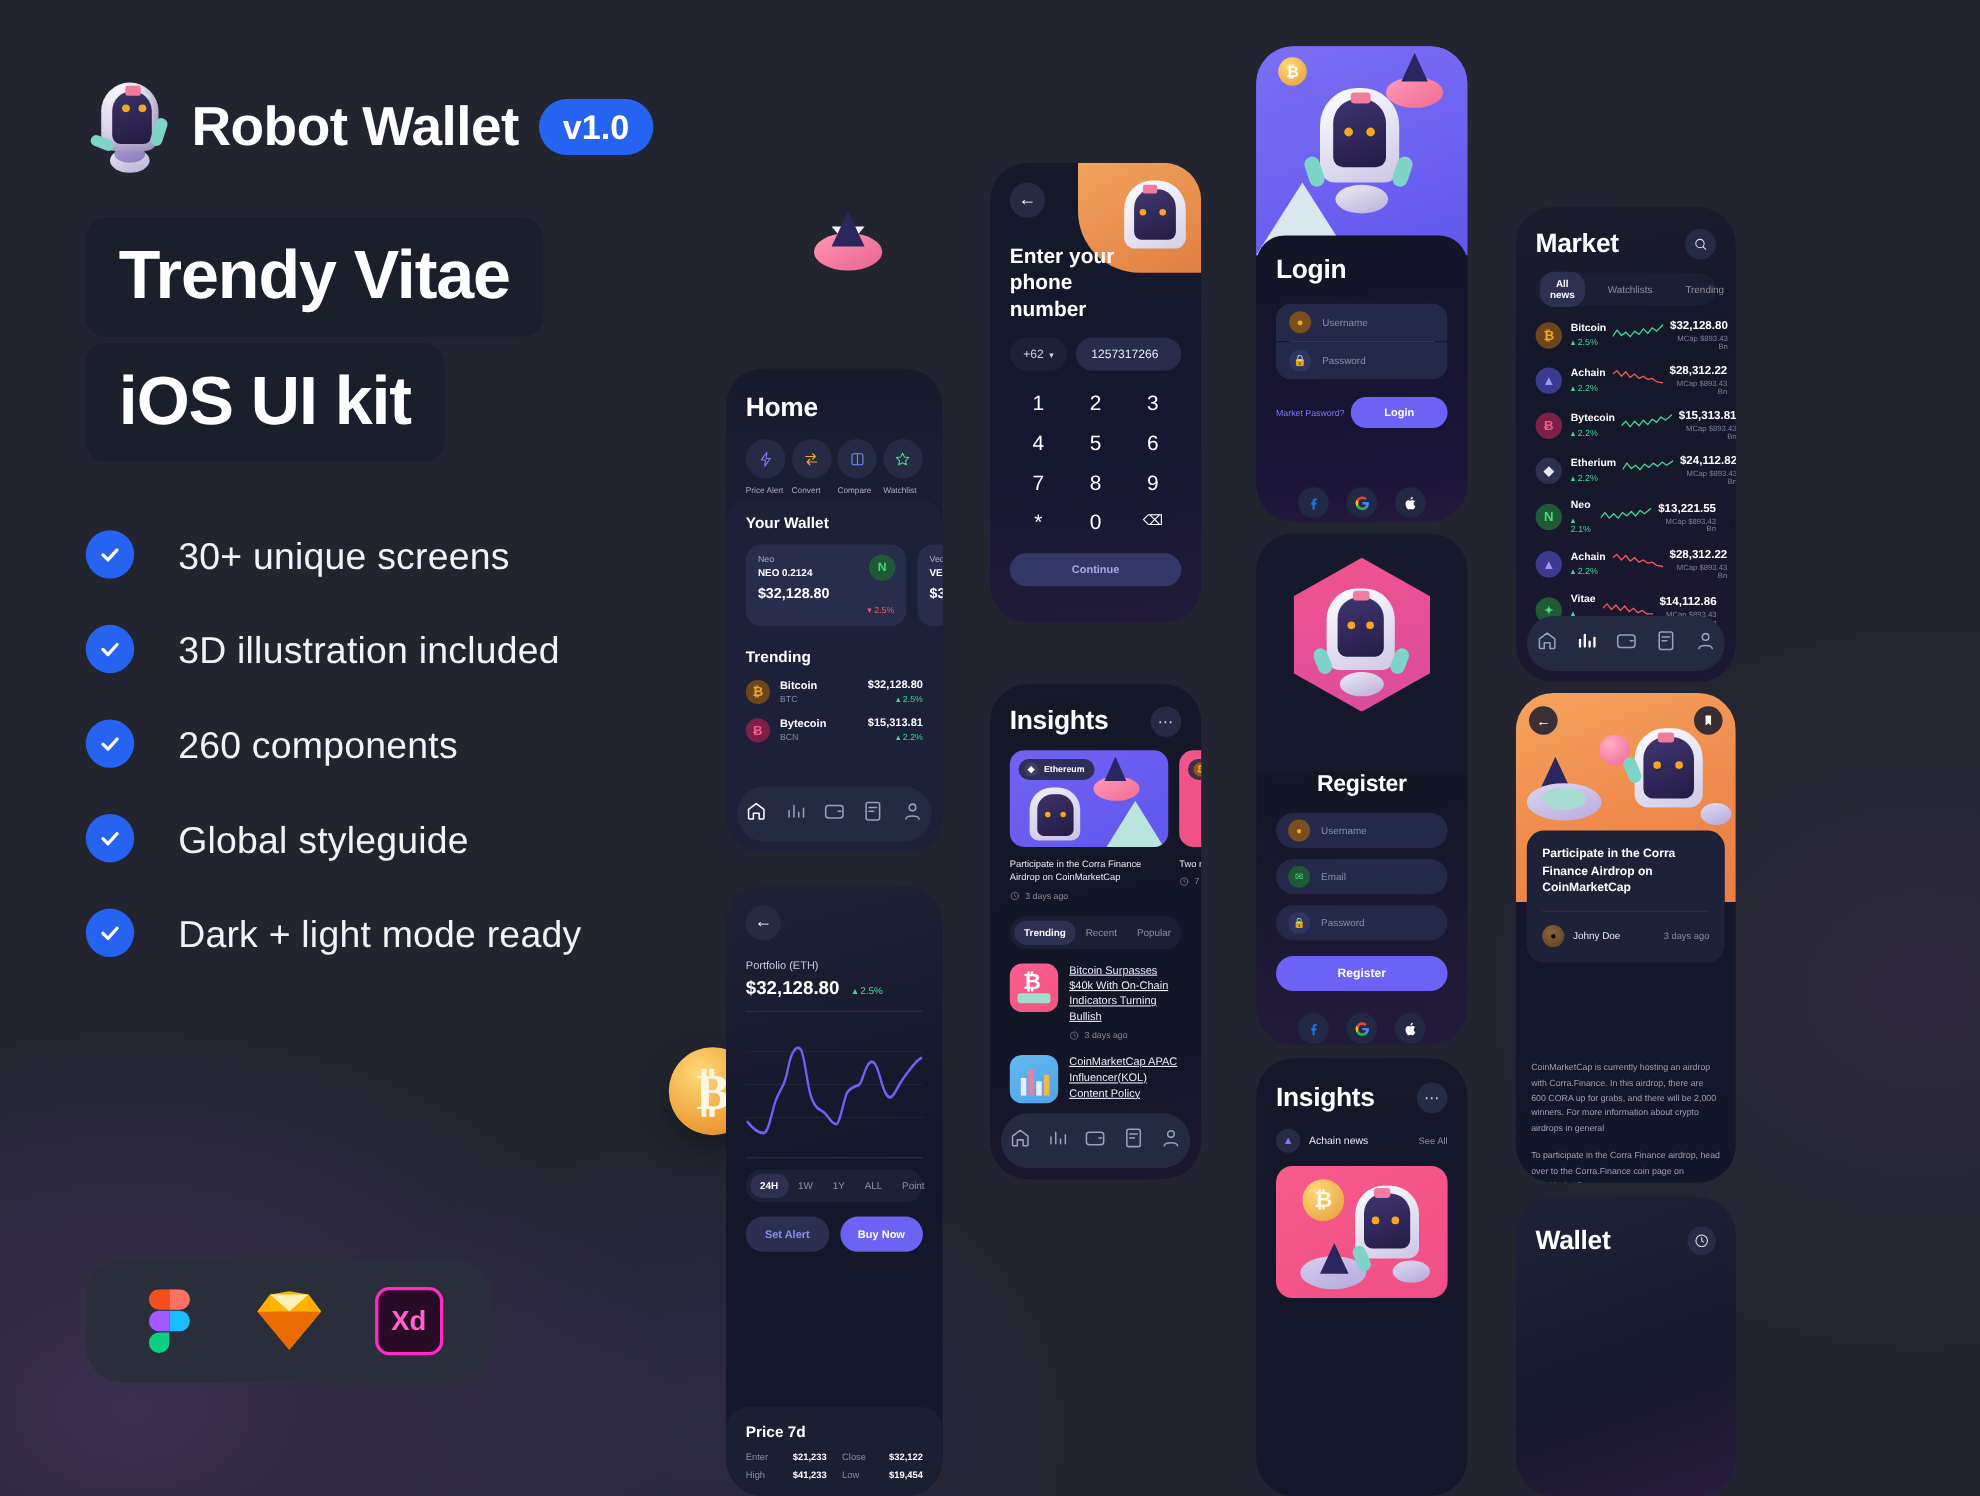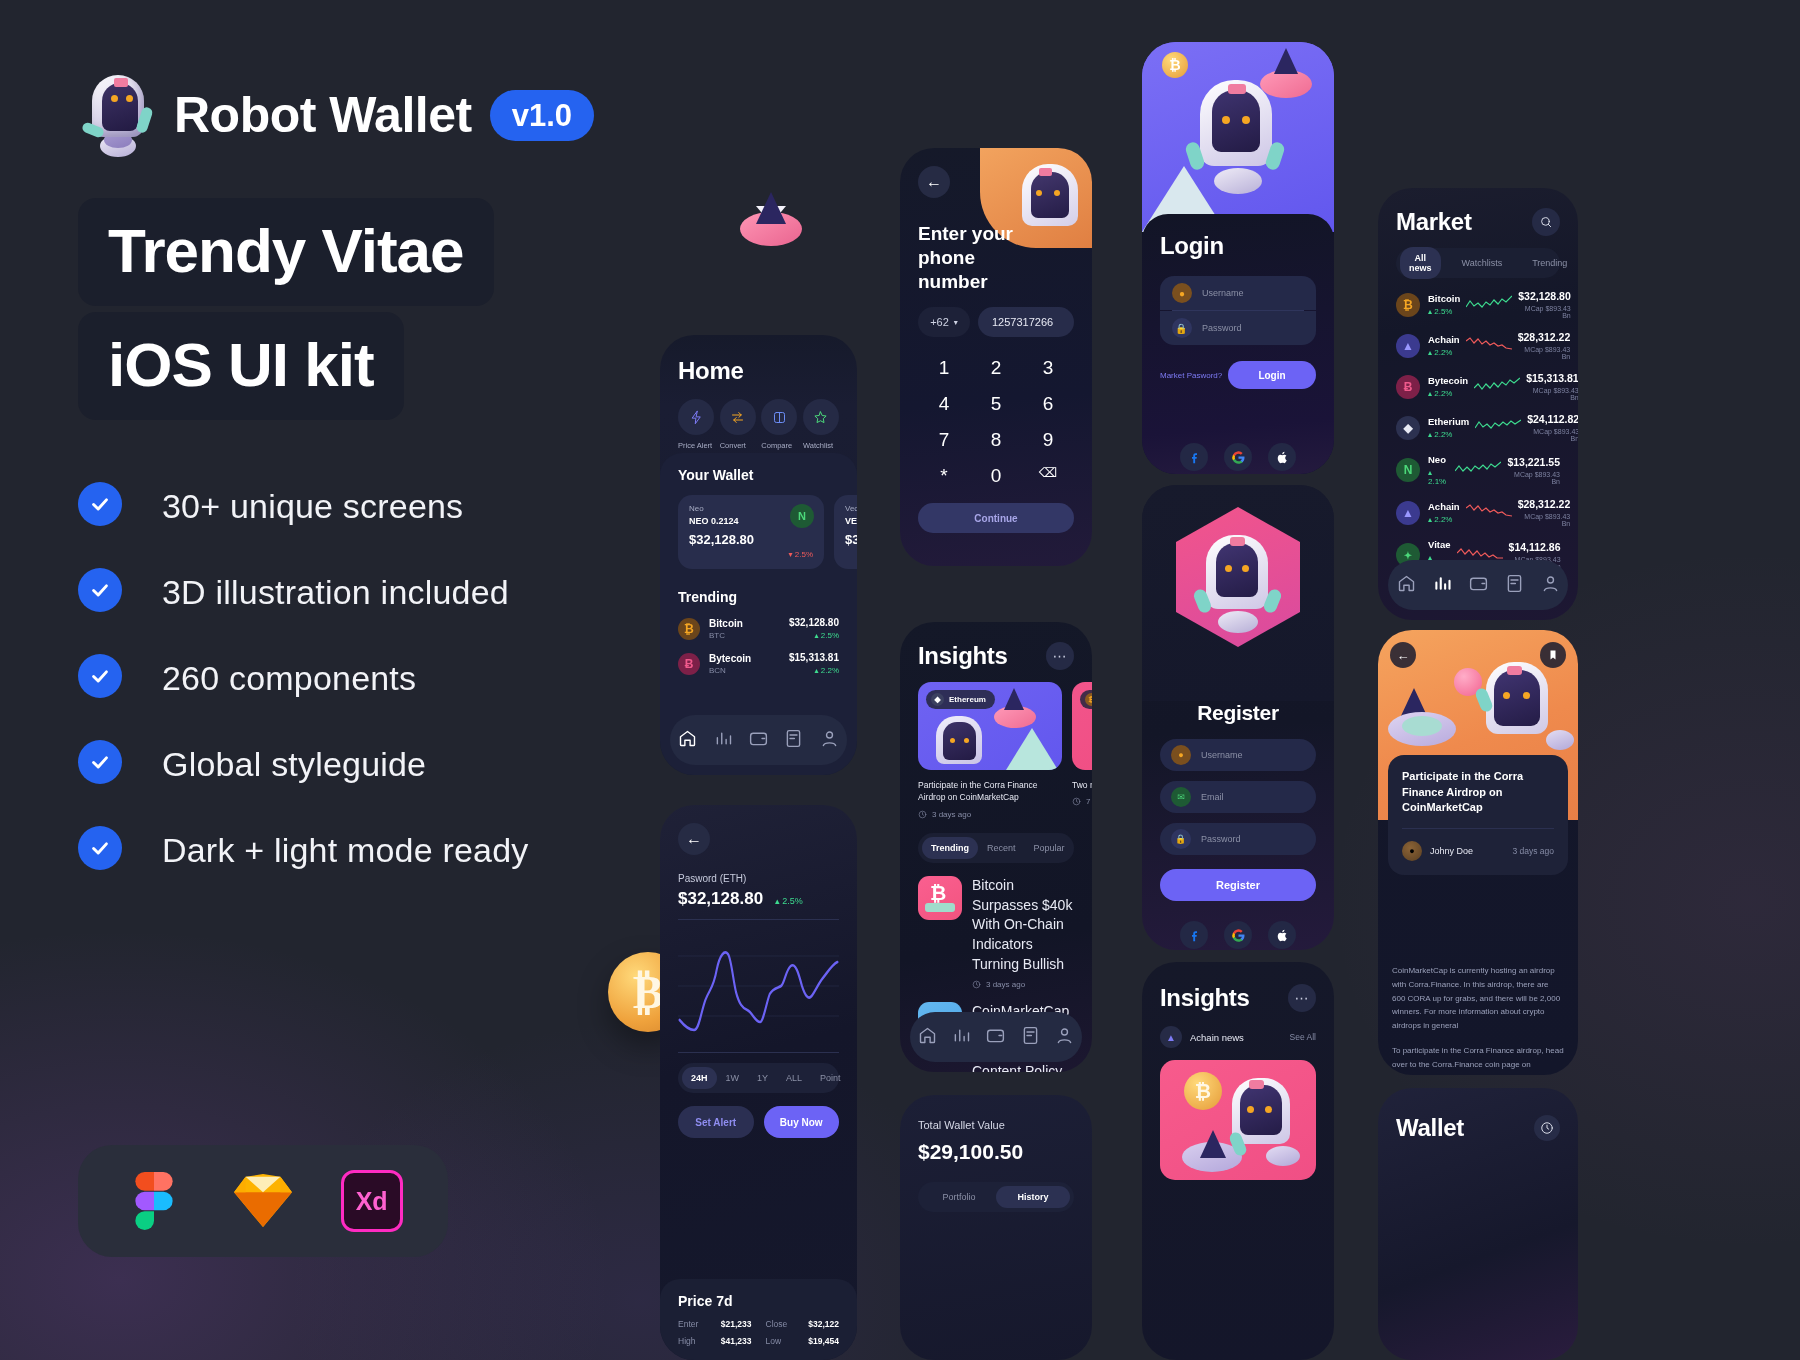--- a/index.html
+++ b/index.html
@@ -172,21 +172,21 @@
   .chip { position:absolute; left:8px; top:8px; height:19px; background:rgba(35,38,60,.85);
     border-radius:10px; display:flex; align-items:center; gap:5px; padding:0 9px 0 5px;
     color:#fff; font-size:8px; font-weight:bold; }
   .ncard .tt { font-size:8.5px; color:#e8eaf4; line-height:1.45; margin-top:9px; }
   .ncard .ago { font-size:8px; color:#868ca6; margin-top:6px; display:flex; align-items:center; gap:5px; }
   .ins-tabs { display:flex; background:#1b1f33; border-radius:16px; height:30px;
     align-items:center; padding:0 4px; margin-top:14px; }
   .ins-tabs .seg { flex:1; text-align:center; }
   .lrow { display:flex; gap:10px; margin-top:13px; }
   .lrow .th { width:44px; height:44px; border-radius:11px; flex:none; }
-  .lrow .tt { font-size:14px; color:#e8eaf4; line-height:1.42; }
+  .lrow .tt { font-size:10px; color:#e8eaf4; line-height:1.42;text-decoration:underline; }
   .lrow .ago { font-size:8px; color:#868ca6; margin-top:5px; display:flex; align-items:center; gap:5px; }
 
   
   #totalw { left:900px; top:1095px; width:192px; height:265px;
     background:linear-gradient(170deg,#1c1f36,#16182c); }
 
   
   #login { left:1142px; top:42px; width:192px; height:432px;
     background:linear-gradient(180deg,#6f63f2 0%,#6f63f2 44%,#111426 44%,#141036 100%); }
   .lg-hero { position:absolute; left:0; right:0; top:0; height:190px;
@@ -474,21 +474,21 @@
       <span><svg class="str" viewBox="0 0 24 24">
             <circle cx="12" cy="8" r="3.4"></circle>
             <path d="M5 20c1.4-4 12.6-4 14 0"></path>
           </svg></span>
     </div>
   </div>
 
   <div class="phone" id="detail">
     <div style="padding:18px 18px 0">
       <div class="back-btn">←</div>
-      <div style="margin-top:18px; font-size:10px; color:#c7cbdd;">Pasword (ETH)</div>
+      <div style="margin-top:18px; font-size:10px; color:#c7cbdd;">Portfolio (ETH)</div>
       <div style="display:flex; align-items:baseline; gap:12px; margin-top:5px;">
         <span style="font-size:17px;color:#fff;font-weight:bold;">$32,128.80</span>
         <span class="up" style="font-size:9px;">▴ <span>2.5%</span></span>
       </div>
       <div class="hr"></div>
 
       <div style="height:112px;position:relative;">
         <svg viewBox="0 0 200 112" style="width:100%;height:112px;" preserveAspectRatio="none">
           <line x1="0" y1="26" x2="200" y2="26" stroke="#2b3050" stroke-width="0.6"></line>
           <line x1="0" y1="56" x2="200" y2="56" stroke="#2b3050" stroke-width="0.6"></line>
@@ -676,30 +676,20 @@
             <rect x="5" y="3" width="14" height="18" rx="2"></rect>
             <path d="M8 8h8M8 12h5"></path>
           </svg></span>
       <span><svg class="str" viewBox="0 0 24 24">
             <circle cx="12" cy="8" r="3.4"></circle>
             <path d="M5 20c1.4-4 12.6-4 14 0"></path>
           </svg></span>
     </div>
   </div>
 
-  <div class="phone" id="totalw">
-    <div style="padding:24px 18px 0">
-      <div style="font-size:11px;color:#d5d8e6;">Total Wallet Value</div>
-      <div style="font-size:21px;color:#fff;font-weight:bold;margin-top:9px;">$29,100.50</div>
-      <div class="segbar" style="margin-top:18px;">
-        <span class="seg" style="flex:1;text-align:center;">Portfolio</span>
-        <span class="seg on" style="flex:1;text-align:center;">History</span>
-      </div>
-    </div>
-  </div>
 
   <div class="phone" id="login">
     <div class="lg-hero">
       <div style="position:absolute;left:20px;top:10px;width:26px;height:26px;border-radius:50%;background:radial-gradient(circle at 35% 30%,#ffd97a,#e59b38);color:#fff;font-size:14px;display:flex;align-items:center;justify-content:center;font-weight:bold;">₿</div>
       <div style="position:absolute;right:22px;top:28px;width:52px;height:28px;border-radius:50%;background:linear-gradient(150deg,#ff9ab8,#ef6b92);"></div>
       <div style="position:absolute;right:36px;top:6px;width:0;height:0;border-left:12px solid transparent;border-right:12px solid transparent;border-bottom:26px solid #2b2660;"></div>
       <div style="position:absolute;left:0;bottom:0;width:0;height:0;border-left:42px solid transparent;border-right:42px solid transparent;border-bottom:66px solid #d9e8ee;"></div>
       <div style="position:absolute;left:58px;top:38px;width:72px;height:86px;border-radius:34px 34px 14px 14px;background:linear-gradient(155deg,#ffffff,#cdc6e6);"></div>
       <div style="position:absolute;left:70px;top:48px;width:48px;height:62px;border-radius:22px 22px 9px 9px;background:linear-gradient(160deg,#3f3470,#231b45);"></div>
       <div style="position:absolute;left:80px;top:74px;width:8px;height:8px;border-radius:50%;background:#f5a623;"></div>

